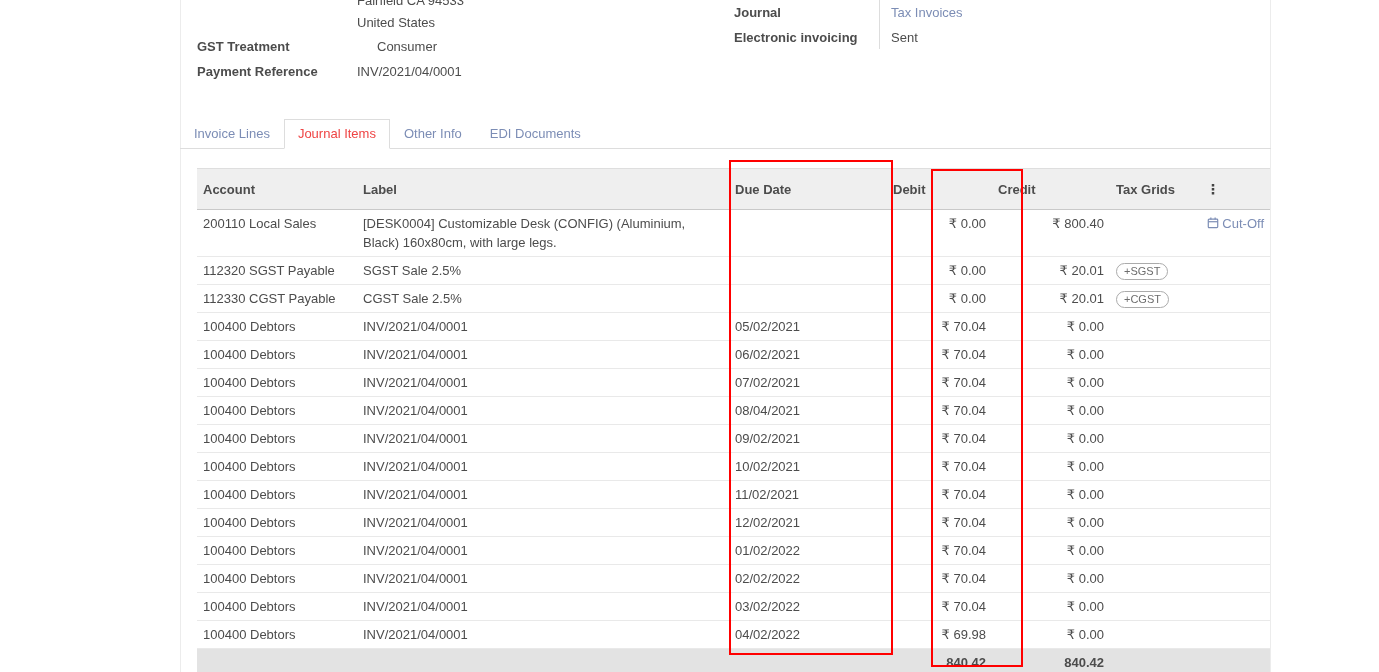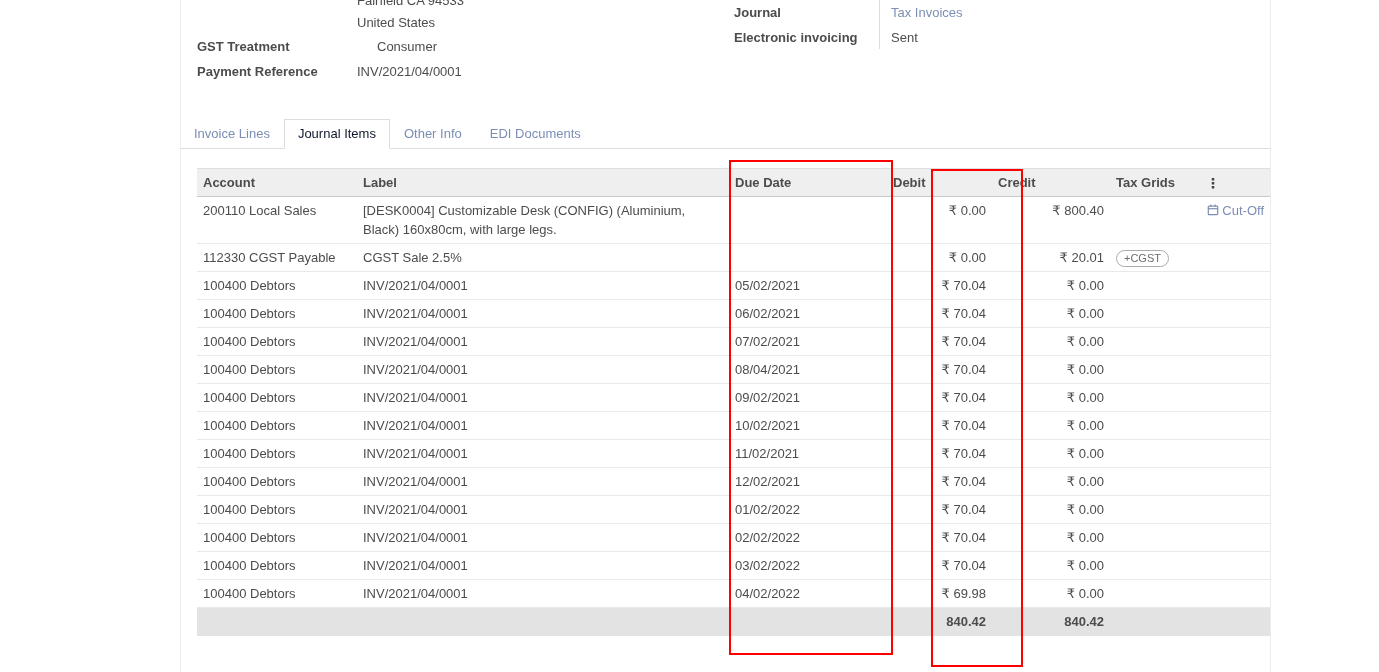--- a/index.html
+++ b/index.html
@@ -15,25 +15,25 @@
   .fld-label { font-weight:bold; color:#4c4c4c; }
   .link { color:#7c8db5; cursor:pointer; }
   .addr-clip { position:absolute; left:357px; top:0; height:10px; overflow:hidden; }
   .addr-clip > div { margin-top:-7px; }
   .label-sep { position:absolute; left:879px; top:0; width:1px; height:49px; background:#ddd; }
 
   
   .tabs { position:absolute; left:180px; top:118px; width:1091px; height:31px;
           display:flex; align-items:flex-end; border-bottom:1px solid #ddd; }
   .tab { padding:6px 13px 7px 13px; color:#7c8db5; cursor:pointer; border:1px solid transparent; margin-bottom:-1px; }
-  .tab.active { background:#fff; border:1px solid #ddd; border-bottom-color:#fff; color:#0f172a; }
+  .tab.active { background:#fff; border:1px solid #ddd; border-bottom-color:#fff; color:#ef4444; }
 
   
   table.jitems { position:absolute; left:197px; top:168px; width:1073px; border-collapse:collapse; table-layout:fixed; }
-  table.jitems th { background:#efefef; font-weight:bold; text-align:left; height:28px; padding:0 6px;
+  table.jitems th { background:#efefef; font-weight:bold; text-align:left; height:41px; padding:0 6px;
                     border-top:1px solid #dedede; border-bottom:1px solid #c9c9c9; color:#4c4c4c; cursor:pointer; }
   table.jitems td { padding:4px 6px; line-height:19px; border-top:1px solid #e9e9e9; vertical-align:top; }
   table.jitems tbody tr:first-child td { border-top:none; }
   th.h-date { text-align:center; }
   th.h-num { text-align:right; }
   th.h-opt { text-align:right; padding-right:8px; }
   td.c-date { text-align:left; }
   td.c-num { text-align:right; white-space:nowrap; }
   td.c-tax { padding-left:14px; }
   td.c-action { text-align:right; padding-right:7px; white-space:nowrap; }
@@ -116,20 +116,29 @@
           <td class="c-num">₹ 800.40</td>
           <td class="c-tax"></td>
           <td class="c-action"><span class="cutoff"><svg width="12" height="12" viewBox="0 0 14 14">
                 <rect x="1.5" y="2.5" width="11" height="10" rx="1" fill="none" stroke="#7c8db5" stroke-width="1.4"></rect>
                 <line x1="1.5" y1="5.5" x2="12.5" y2="5.5" stroke="#7c8db5" stroke-width="1.4"></line>
                 <line x1="4.5" y1="0.5" x2="4.5" y2="3" stroke="#7c8db5" stroke-width="1.4"></line>
                 <line x1="9.5" y1="0.5" x2="9.5" y2="3" stroke="#7c8db5" stroke-width="1.4"></line>
               </svg><span>Cut-Off</span></span></td>
         </tr>
         <tr>
+          <td>112320 SGST Payable</td>
+          <td>SGST Sale 2.5%</td>
+          <td class="c-date"></td>
+          <td class="c-num">₹ 0.00</td>
+          <td class="c-num">₹ 20.01</td>
+          <td class="c-tax"><span class="pill">+SGST</span></td>
+          <td class="c-action"></td>
+        </tr>
+        <tr>
           <td>112330 CGST Payable</td>
           <td>CGST Sale 2.5%</td>
           <td class="c-date"></td>
           <td class="c-num">₹ 0.00</td>
           <td class="c-num">₹ 20.01</td>
           <td class="c-tax"><span class="pill">+CGST</span></td>
           <td class="c-action"></td>
         </tr>
         <tr>
           <td>100400 Debtors</td>

